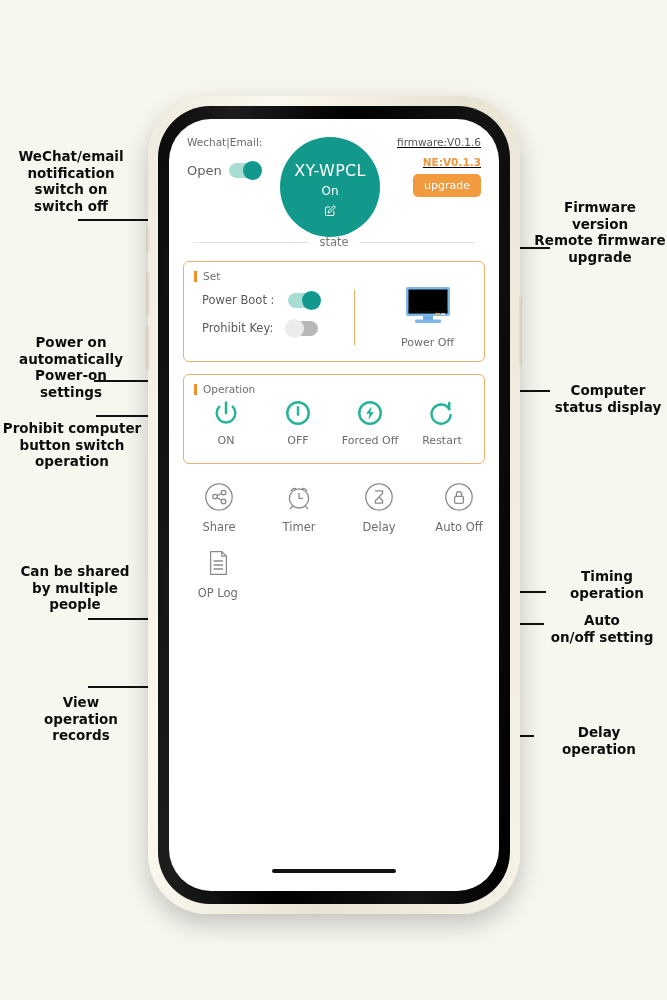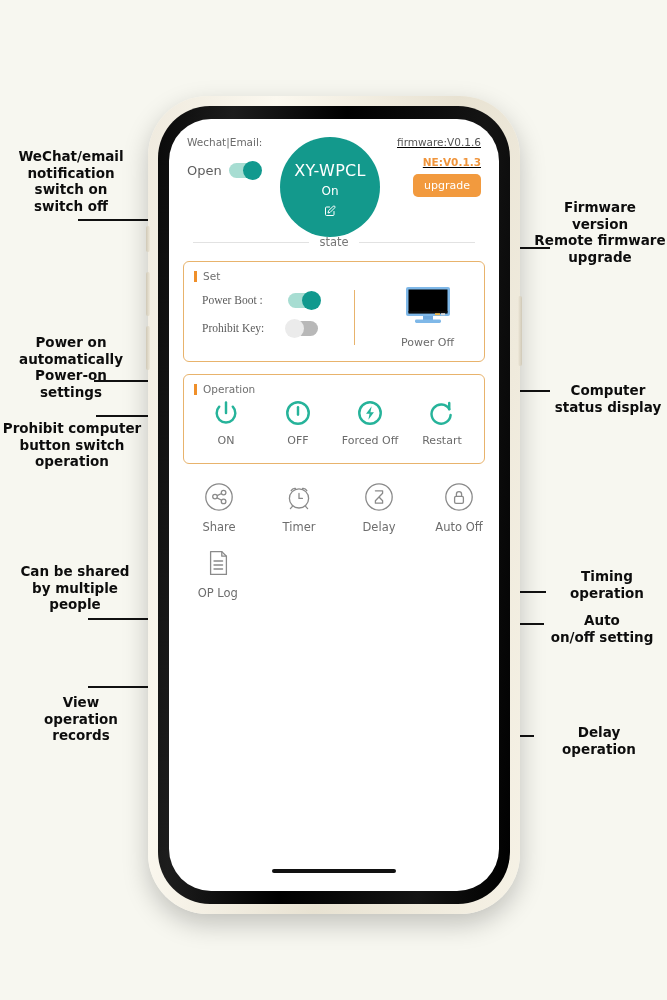--- a/index.html
+++ b/index.html
@@ -128,21 +128,21 @@
   }
   .card-title{
     display:flex;align-items:center;gap:6px;
     padding:8px 0 0 10px;
   }
   .card-title .bar{width:3px;height:11px;background:#ef8f2a;display:block;}
   .card-title .txt{font-size:10.5px;color:#6f6f6f;}
 
   
   .set-body{display:flex;align-items:stretch;padding:4px 0 12px 0;}
-  .set-left{flex:0 0 170px;padding-left:18px;box-sizing:border-box;font-family:Liberation Serif, serif;}
+  .set-left{flex:0 0 170px;padding-left:18px;box-sizing:border-box;}
   .set-sep{width:1px;background:#e8b36c;margin:4px 16px 4px 0;}
   .set-right{flex:1;display:flex;flex-direction:column;align-items:center;justify-content:center;}
   .setrow{display:flex;align-items:center;gap:8px;height:28px;}
   .setlbl{font-size:11.5px;color:#5b5b5b;width:78px;}
 
   .monitor{width:46px;height:38px;position:relative;}
   .pc-lbl{font-size:11px;color:#6b6b6b;margin-top:12px;}
 
   
   .op-body{display:flex;padding:4px 6px 16px 6px;}

